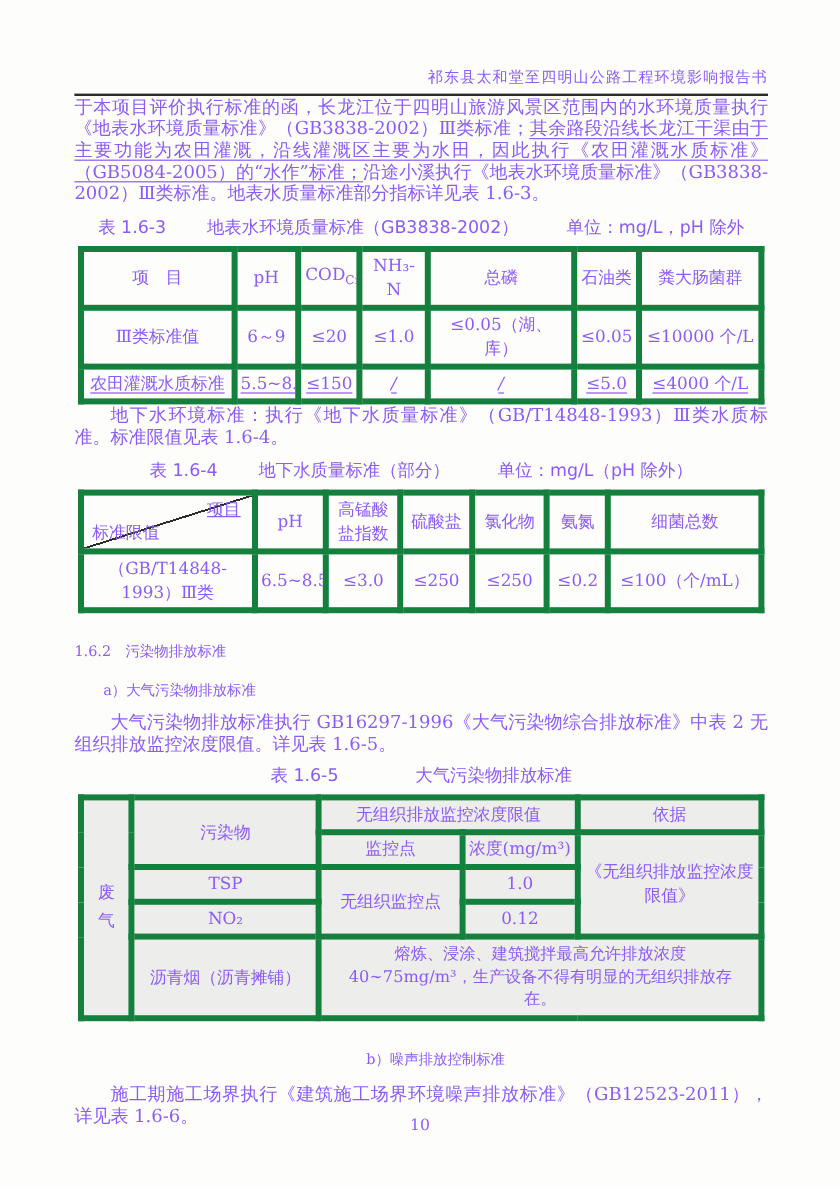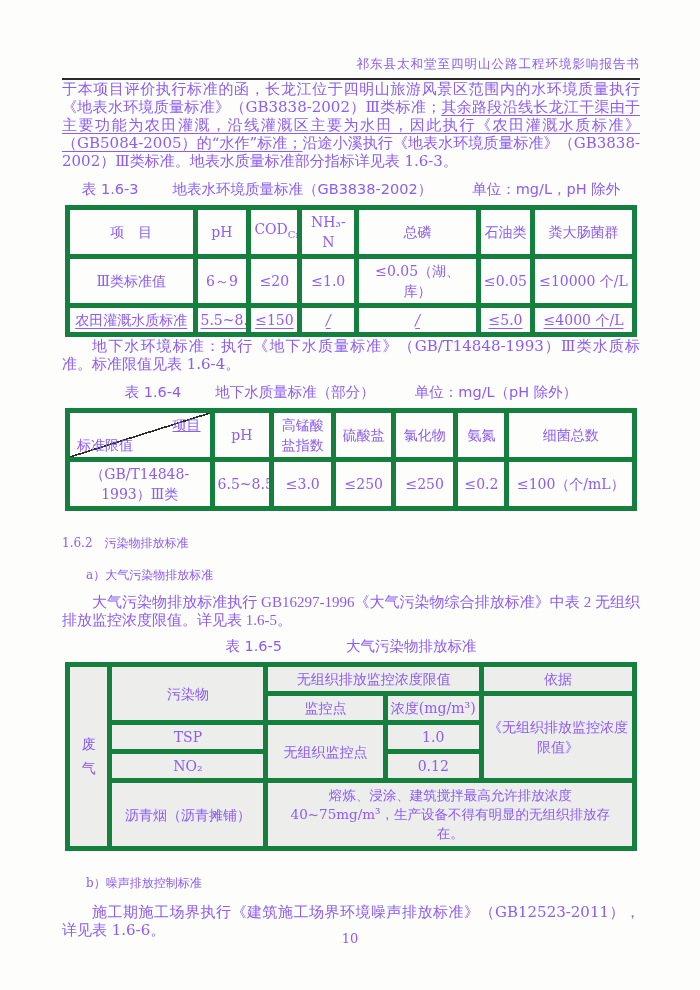--- a/index.html
+++ b/index.html
@@ -60,21 +60,21 @@
   .diag{position:relative;padding:0;}
   .diag-line{
     position:absolute;inset:0;
     background:linear-gradient(to bottom right,
       transparent calc(50% - 0.8px),
       #2c2c2c calc(50% - 0.8px),
       #2c2c2c calc(50% + 0.8px),
       transparent calc(50% + 0.8px));
   }
   .diag-top{position:absolute;top:2px;right:9px;text-decoration:underline;}
-  .diag-bottom{position:absolute;bottom:2px;left:7px;}
+  .diag-bottom{position:absolute;bottom:2px;left:7px;font-family:Liberation Serif, serif;}
   sub{font-size:10px;}
   .heading{font-size:12px;line-height:20px;margin:0;}
   .t165 td{background:#ededec;}
   .vert{width:1.1em;margin:1px auto;word-break:break-all;line-height:1.65;}
   .note-cell{font-size:13.5px;line-height:19px;padding:3px 10px;}
   .page-number{
     position:absolute;left:0;right:0;bottom:44px;
     text-align:center;font-size:13px;
   }
   .ital{font-style:italic;}
@@ -176,21 +176,21 @@
       <td>≤0.2</td>
       <td>≤100（个/mL）</td>
     </tr>
   </tbody>
     </table>
 
   <p class="heading mt18" style="margin-top:22px;">1.6.2　污染物排放标准</p>
 
   <p class="heading indent" style="margin-top:12px;">a）大气污染物排放标准</p>
 
-  <p class="body-text indent" style="margin-top:8px;font-family:Liberation Serif, serif;">大气污染物排放标准执行 GB16297-1996《大气污染物综合排放标准》中表 2 无组织排放监控浓度限值。详见表 1.6-5。</p>
+  <p class="body-text indent" style="margin-top:8px;">大气污染物排放标准执行 GB16297-1996《大气污染物综合排放标准》中表 2 无组织排放监控浓度限值。详见表 1.6-5。</p>
 
   <div class="caption" style="margin-top:8px;gap:24px;">
     <span>表 1.6-5</span>
     <span class="gapB">大气污染物排放标准</span>
   </div>
 
   <table class="t165">
     <colgroup>
       <col style="width:7.5%">
         <col style="width:27.5%">
@@ -221,19 +221,19 @@
       <td>NO₂</td>
       <td>0.12</td>
     </tr>
     <tr class="h46">
       <td>沥青烟（沥青摊铺）</td>
       <td colspan="3" class="note-cell">熔炼、浸涂、建筑搅拌最高允许排放浓度 40~75mg/m³，生产设备不得有明显的无组织排放存在。</td>
     </tr>
   </tbody>
     </table>
 
-  <p class="heading indent" style="margin-top:22px;">b）噪声排放控制标准</p>
+  <p class="heading indent" style="margin-top:22px;text-align:center;">b）噪声排放控制标准</p>
 
   <p class="body-text indent" style="margin-top:10px;">施工期施工场界执行《建筑施工场界环境噪声排放标准》（GB12523-2011），详见表 1.6-6。</p>
 
   <div class="page-number">10</div>
 
 </div>
 
 </body></html>

